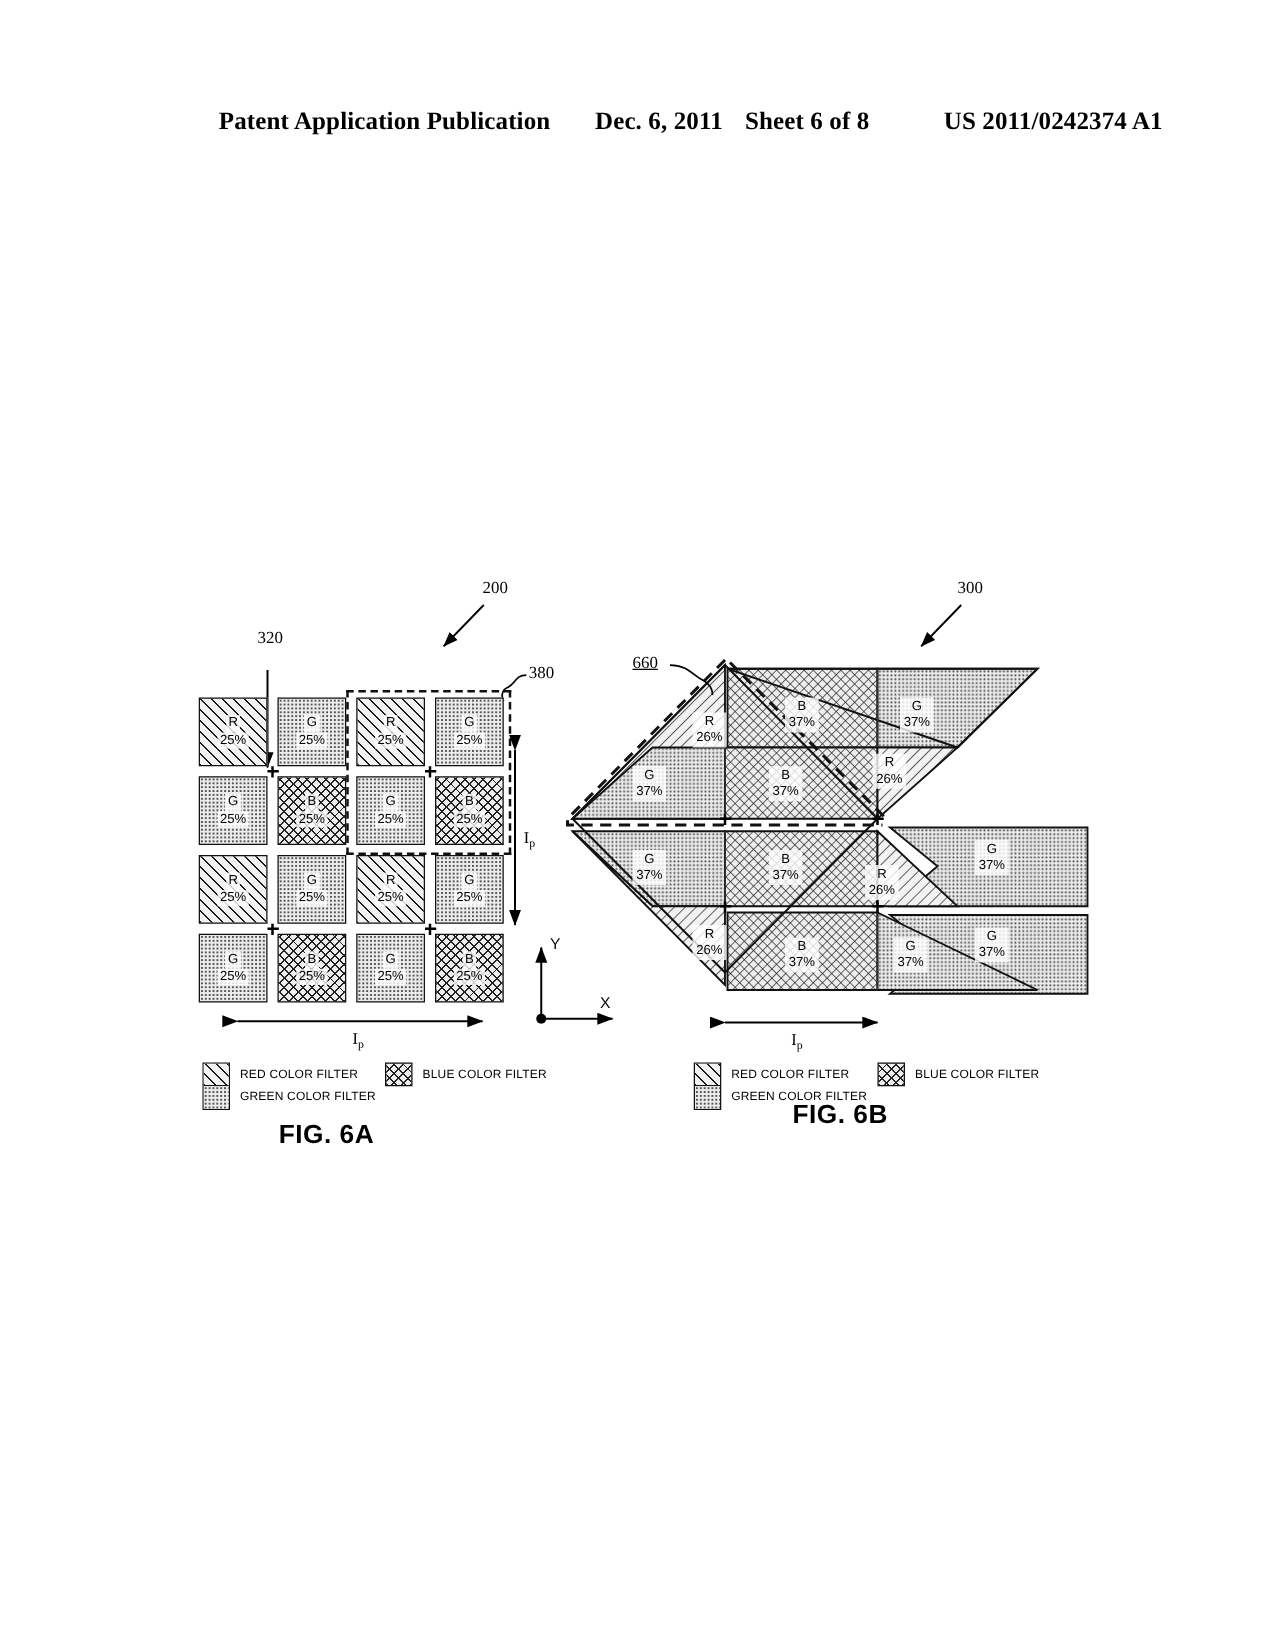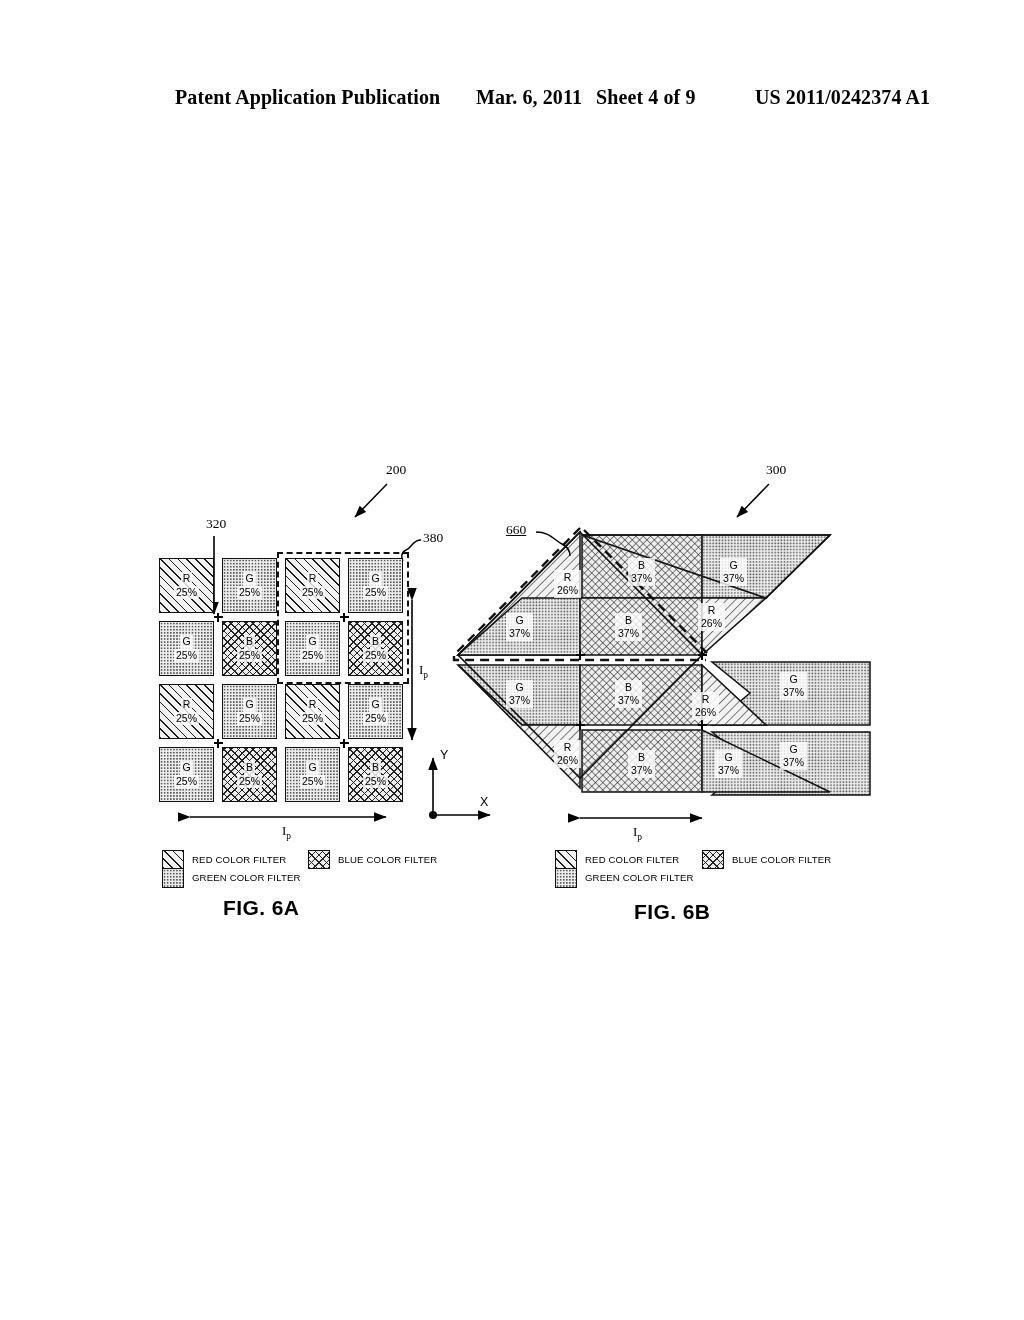--- a/index.html
+++ b/index.html
@@ -200,29 +200,29 @@
     background: rgba(255,255,255,0.8);
     padding: 1px 3px;
     white-space: nowrap;
   }
 </style>
 </head>
 <body>
 
 <div id="page-header">
   <span class="hdr-cell" id="hdr-pub">Patent Application Publication</span>
-  <span class="hdr-cell" id="hdr-date">Mar. 6, 2011</span>
-  <span class="hdr-cell" id="hdr-sheet">Sheet 4 of 9</span>
+  <span class="hdr-cell" id="hdr-date">Dec. 6, 2011</span>
+  <span class="hdr-cell" id="hdr-sheet">Sheet 6 of 8</span>
   <span class="hdr-cell" id="hdr-num">US 2011/0242374 A1</span>
 </div>
 
 <div class="figure" id="figure-6a">
 
   <span class="ref-label" style="left:246px; top:22px;">200</span>
-  <span class="ref-label" style="left:66px; top:76px;text-align:right;">320</span>
+  <span class="ref-label" style="left:66px; top:62px;text-align:right;">320</span>
   <span class="ref-label" style="left:283px; top:90px;">380</span>
 
   <svg class="overlay" width="340" height="510">
     <defs>
       <marker id="arrow6a" markerWidth="9" markerHeight="9" refX="7.6" refY="3" orient="auto">
         <path d="M0,0 L8,3 L0,6 z" fill="#000"></path>
       </marker>
       <marker id="arrowS" markerWidth="9" markerHeight="9" refX="7.6" refY="3" orient="auto">
         <path d="M0,0 L8,3 L0,6 z" fill="#000"></path>
       </marker>
@@ -480,14 +480,14 @@
       <div class="half top fill-r"></div>
       <div class="half bottom fill-g"></div>
     </div>
     <span class="legend-text" style="left:155px; top:414px;">RED COLOR FILTER</span>
     <span class="legend-text" style="left:155px; top:432px;">GREEN COLOR FILTER</span>
 
     <div class="legend-swatch-single fill-b" style="left:272px; top:410px;"></div>
     <span class="legend-text" style="left:302px; top:414px;">BLUE COLOR FILTER</span>
   </div>
 
-  <span class="fig-caption" style="left:204px; top:460px;">FIG. 6B</span>
+  <span class="fig-caption" style="left:204px; top:440px;">FIG. 6B</span>
 </div>
 
 </body></html>

